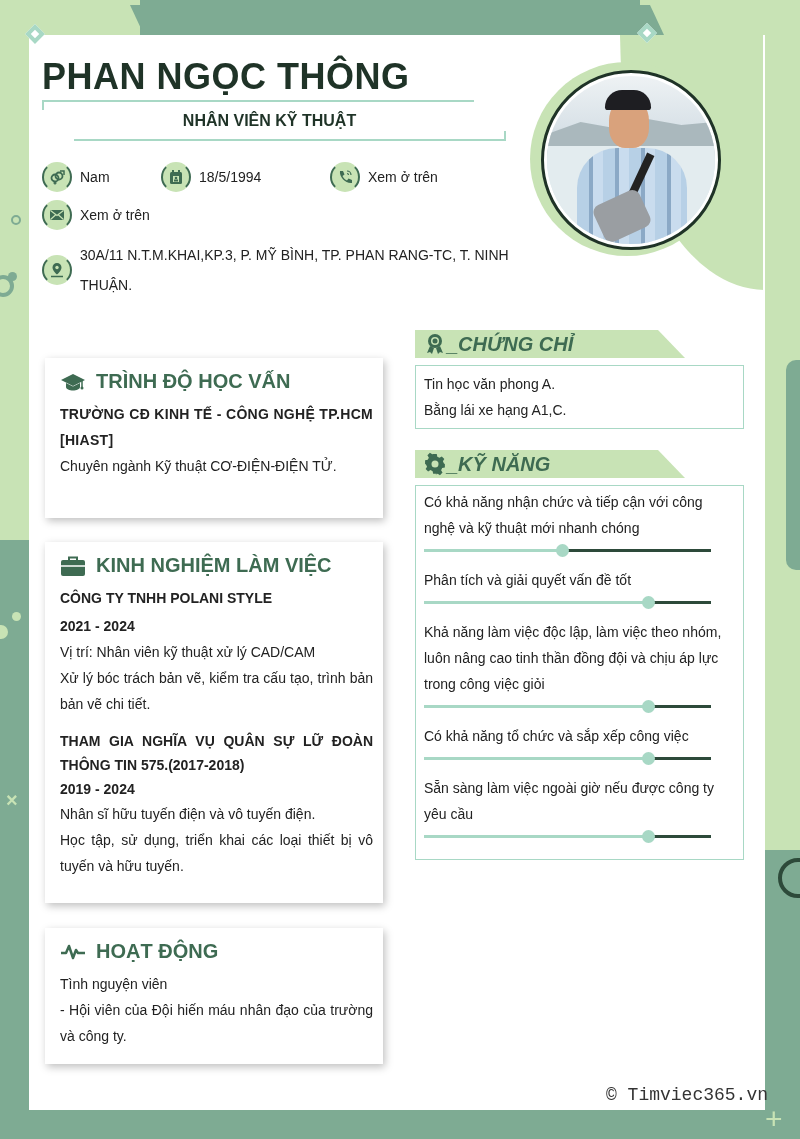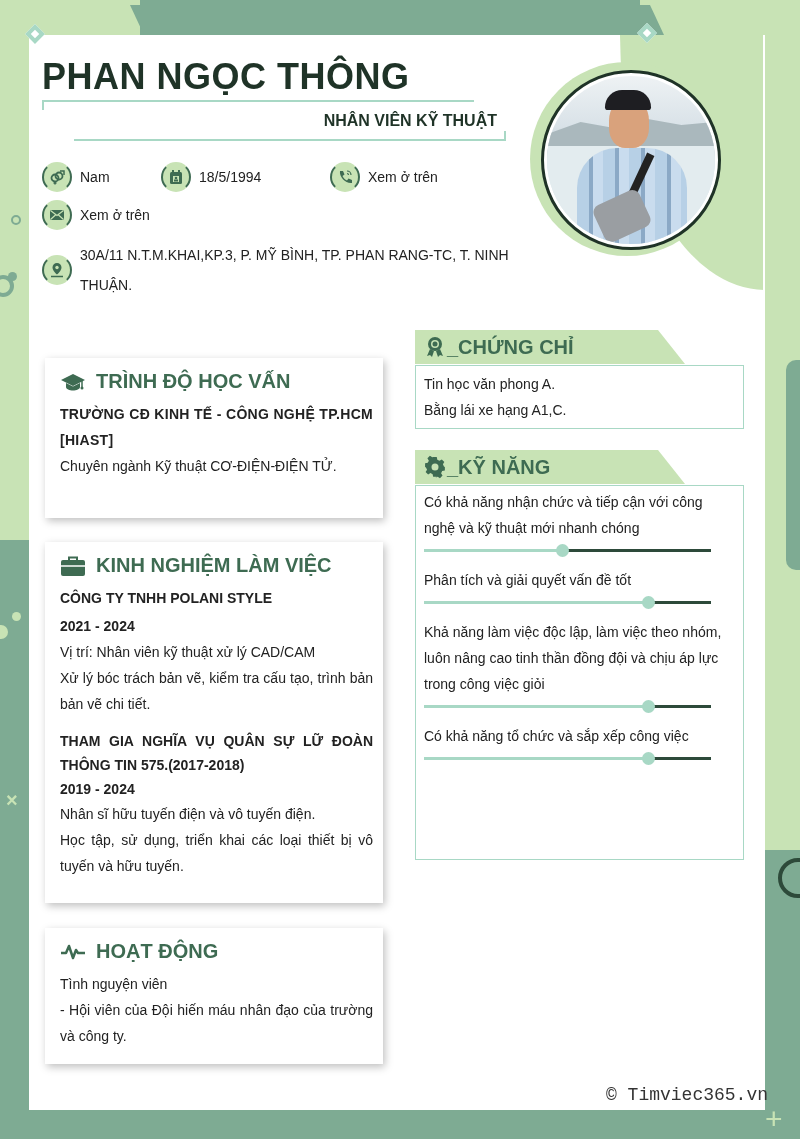--- a/index.html
+++ b/index.html
@@ -19,21 +19,21 @@
   .page-border-right { position: absolute; left: 763px; top: 35px; width: 2px; height: 1075px; background: #fff; }
 
   .diamond { position: absolute; width: 14px; height: 14px; border: 4px solid #a8d8c5; background: #fff; transform: rotate(45deg); }
   .deco-circle { position: absolute; border-radius: 50%; }
   .deco-x { position: absolute; color: #c8e3b5; font-size: 20px; font-weight: bold; line-height: 1; }
   .deco-plus { position: absolute; color: #c8e3b5; font-size: 30px; line-height: 1; }
 
   .name { position: absolute; left: 42px; top: 56px; font-size: 36px; font-weight: bold; color: #1f3327; letter-spacing: 0.5px; }
   .title-line-top { position: absolute; left: 42px; top: 100px; width: 432px; height: 2px; background: #a8d8c5; }
   .title-line-top-tick { position: absolute; left: 42px; top: 100px; width: 2px; height: 10px; background: #a8d8c5; }
-  .job-title { position: absolute; left: 42px; top: 112px; width: 455px; text-align: right; font-size: 16px; font-weight: bold; color: #1f3327; }
+  .job-title { position: absolute; left: 42px; top: 112px; width: 455px; text-align: center; font-size: 16px; font-weight: bold; color: #1f3327; }
   .title-line-bot { position: absolute; left: 74px; top: 139px; width: 432px; height: 2px; background: #a8d8c5; }
   .title-line-bot-tick { position: absolute; left: 504px; top: 131px; width: 2px; height: 10px; background: #a8d8c5; }
 
   .info-item { position: absolute; display: flex; align-items: center; font-size: 14px; color: #222; }
   .info-icon { width: 30px; height: 30px; border-radius: 50%; background: #c8e3b5; border: 2px solid #3e6b52; border-top-color: transparent; border-bottom-color: transparent; display: flex; align-items: center; justify-content: center; margin-right: 8px; flex-shrink: 0; }
   .info-icon svg { width: 16px; height: 16px; fill: #3e6b52; }
   .addr { position: absolute; left: 42px; top: 240px; width: 470px; display: flex; align-items: center; }
   .addr .txt { font-size: 14px; line-height: 30px; }
 
   .avatar-wrap { position: absolute; left: 530px; top: 62px; width: 194px; height: 194px; border-radius: 50%; background: #c8e3b5; }
@@ -47,21 +47,21 @@
   .photo-strap { position: absolute; left: 85px; top: 75px; width: 8px; height: 70px; background: #222; transform: rotate(25deg); }
   .photo-bag { position: absolute; left: 50px; top: 120px; width: 50px; height: 40px; background: #9a9ea2; border-radius: 8px; transform: rotate(-25deg); }
 
   .card { position: absolute; left: 45px; width: 338px; background: #fff; box-shadow: 2px 3px 8px rgba(0,0,0,0.25); padding: 12px 10px 12px 15px; }
   .card-head { display: flex; align-items: center; font-size: 20px; font-weight: bold; color: #3e6b52; margin-bottom: 8px; }
   .card-head svg { width: 26px; height: 22px; fill: #3e6b52; margin-right: 10px; }
   .card p { font-size: 14px; line-height: 26px; text-align: justify; }
   .card p.b { font-weight: bold; }
   .card .gap { height: 12px; }
 
-  .rhead { position: absolute; left: 415px; width: 270px; height: 34px; background: #c8e3b5; clip-path: polygon(0 0, 90% 0, 100% 100%, 0 100%); display: flex; align-items: center; padding-left: 8px; font-size: 20px; font-weight: bold; color: #3e6b52; }
+  .rhead { position: absolute; left: 415px; width: 270px; height: 28px; background: #c8e3b5; clip-path: polygon(0 0, 90% 0, 100% 100%, 0 100%); display: flex; align-items: center; padding-left: 8px; font-size: 20px; font-weight: bold; color: #3e6b52; font-style: italic; }
   .rhead svg { width: 24px; height: 24px; fill: #3e6b52; }
   .rbox { position: absolute; left: 415px; width: 329px; border: 1px solid #a8d8c5; padding: 6px 8px; background: #fff; }
   .rbox p { font-size: 14px; line-height: 26px; }
   .skill { margin-bottom: 8px; }
   .skill p { font-size: 14px; line-height: 26px; }
   .bar { position: relative; height: 18px; width: 287px; }
   .bar .fill { position: absolute; left: 0; top: 8px; height: 3px; background: #a8d8c5; }
   .bar .rest { position: absolute; top: 8px; height: 3px; background: #2d4a3a; right: 0; }
   .bar .knob { position: absolute; top: 3px; width: 13px; height: 13px; border-radius: 50%; background: #a8d8c5; }
 
@@ -262,15 +262,23 @@
     </div>
   </div>
   <div class="skill">
     <p>Có khả năng tổ chức và sắp xếp công việc</p>
     <div class="bar">
       <div class="fill" style="width:78%;"></div>
         <div class="rest" style="left:78%;"></div>
         <div class="knob" style="left:calc(78% - 6px);"></div>
     </div>
   </div>
+  <div class="skill">
+    <p>Sẵn sàng làm việc ngoài giờ nếu được công ty yêu cầu</p>
+    <div class="bar">
+      <div class="fill" style="width:78%;"></div>
+        <div class="rest" style="left:78%;"></div>
+        <div class="knob" style="left:calc(78% - 6px);"></div>
+    </div>
+  </div>
 </div>
 
 <div class="copyright">© Timviec365.vn</div>
 
 </body></html>

